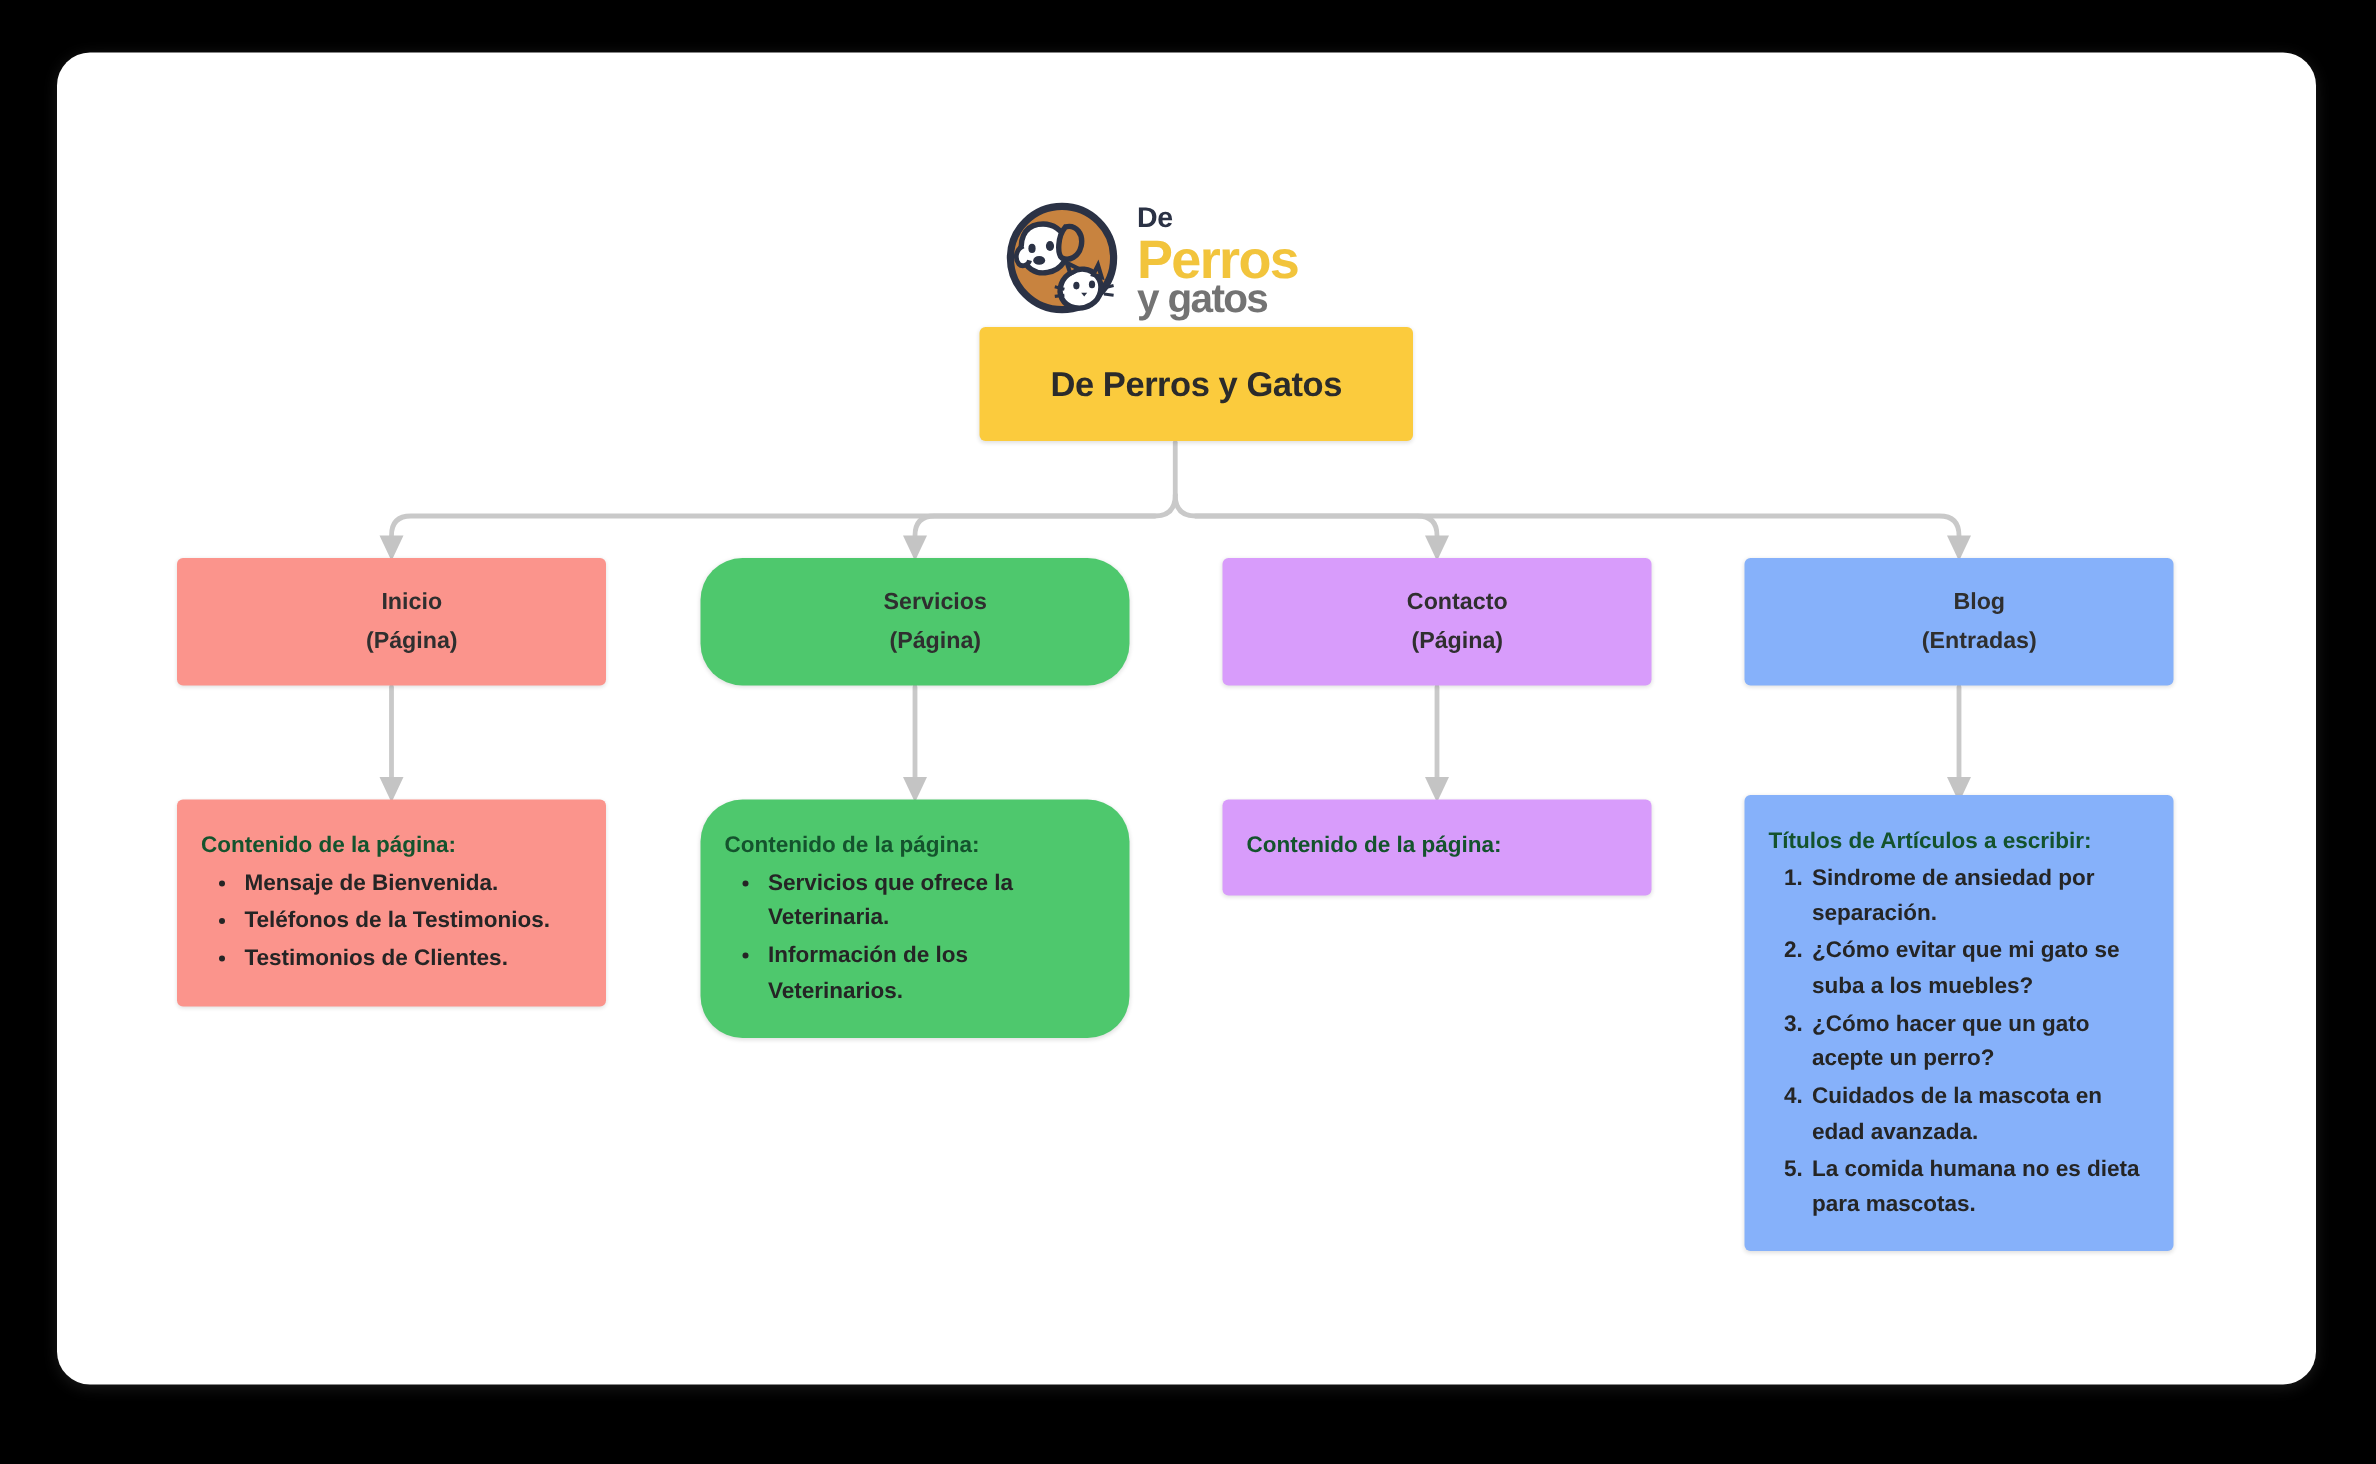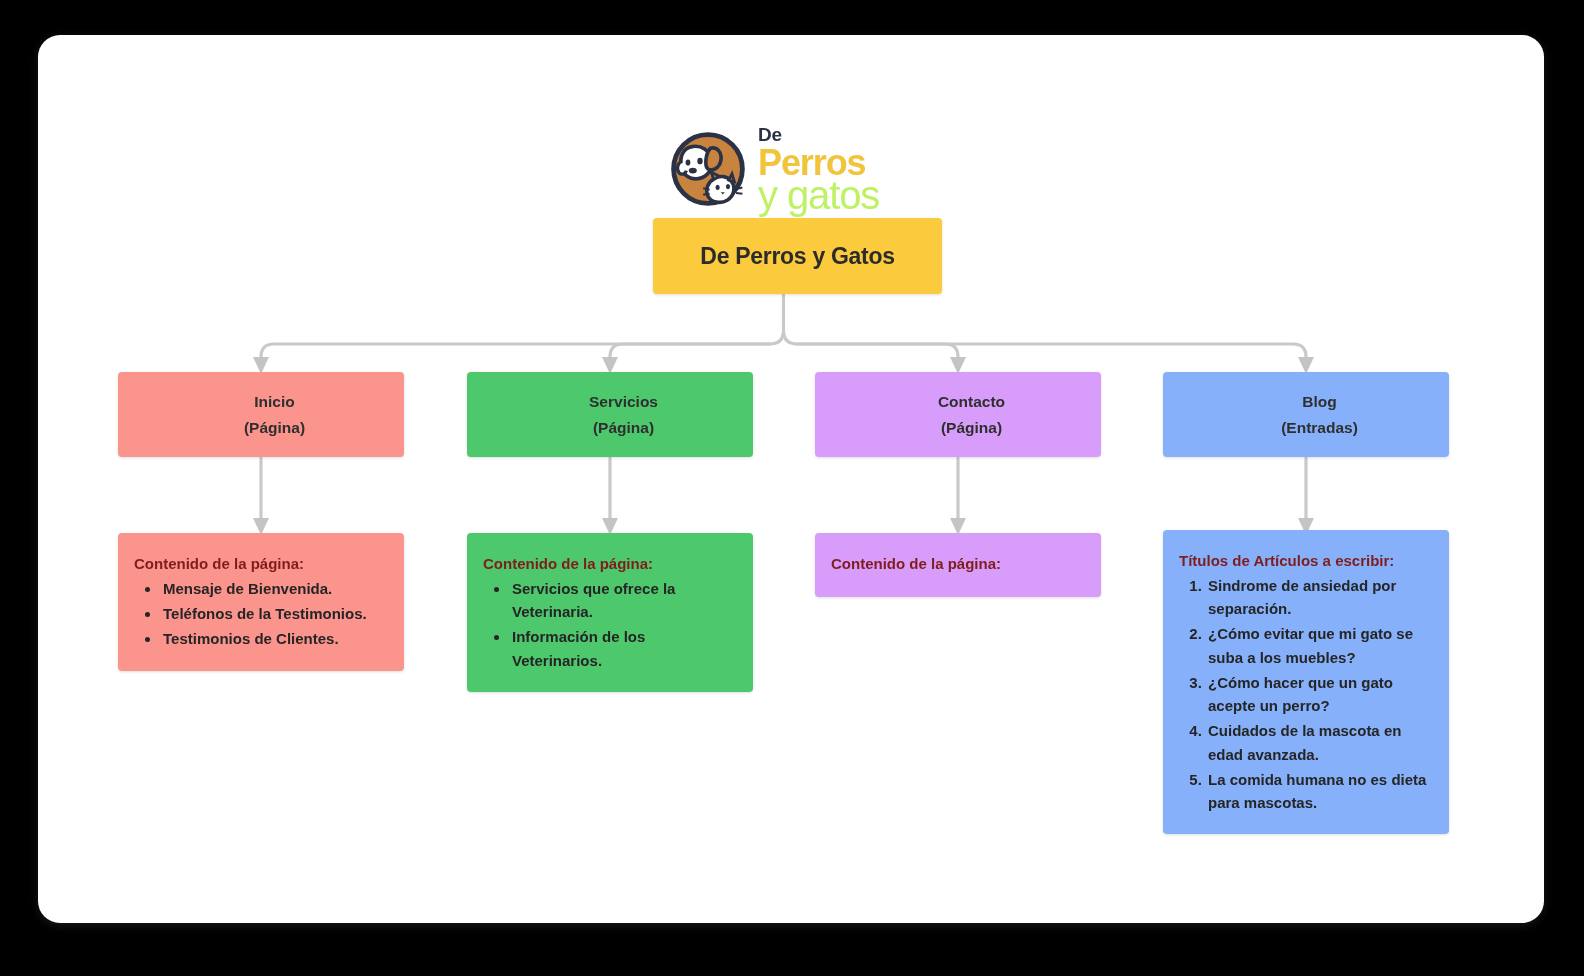--- a/index.html
+++ b/index.html
@@ -41,21 +41,21 @@
   }
 
   
   #logo-block {
     position: absolute;
     left: 668px;
     top: 126px;
     width: 240px;
     height: 86px;
     display: flex;
-    align-items: center;
+    align-items: flex-end;
     gap: 10px;
   }
   #logo-mark { width: 80px; height: 80px; flex: 0 0 80px; }
   #logo-wordmark {
     display: flex;
     flex-direction: column;
     line-height: 0.92;
     padding-top: 2px;
   }
   .logo-de {
@@ -65,23 +65,23 @@
     letter-spacing: -0.2px;
   }
   .logo-perros {
     font-size: 36px;
     font-weight: 700;
     color: #f2c43c;
     letter-spacing: -1.1px;
     margin-top: 2px;
   }
   .logo-ygatos {
-    font-size: 40px;
-    font-weight: 400;
-    color: #bef264;
+    font-size: 27px;
+    font-weight: 700;
+    color: #737373;
     letter-spacing: -1.1px;
     margin-top: -2px;
   }
 
   
   .node {
     position: absolute;
     border-radius: 4px;
     box-shadow: 0 1px 3px rgba(0,0,0,0.13);
   }
@@ -125,42 +125,42 @@
   }
 
   
   .content-node {
     width: 286px;
     padding: 20px 16px 20px 16px;
   }
   .content-heading {
     font-size: 15px;
     font-weight: 700;
-    color: #7f1d1d;
+    color: #14532d;
     line-height: 1.45;
     margin-bottom: 2px;
   }
   .content-list {
     margin: 0;
     padding-left: 27px;
   }
   .content-list li {
     font-size: 15px;
     font-weight: 700;
     color: #252525;
     line-height: 1.55;
     margin-top: 2px;
     padding-left: 2px;
   }
   ul.content-list { list-style-type: disc; }
   ol.content-list { list-style-type: decimal; }
 
   
   .col-1 { left: 118px; }
-  .col-2 { left: 467px; }
+  .col-2 { left: 467px; border-radius: 28px; }
   .col-3 { left: 815px; }
   .col-4 { left: 1163px; }
 
   
   .c-red    { background: #fb948c; }
   .c-green  { background: #4ec86d; }
   .c-purple { background: #d89cfb; }
   .c-blue   { background: #86b1fa; }
 
   

